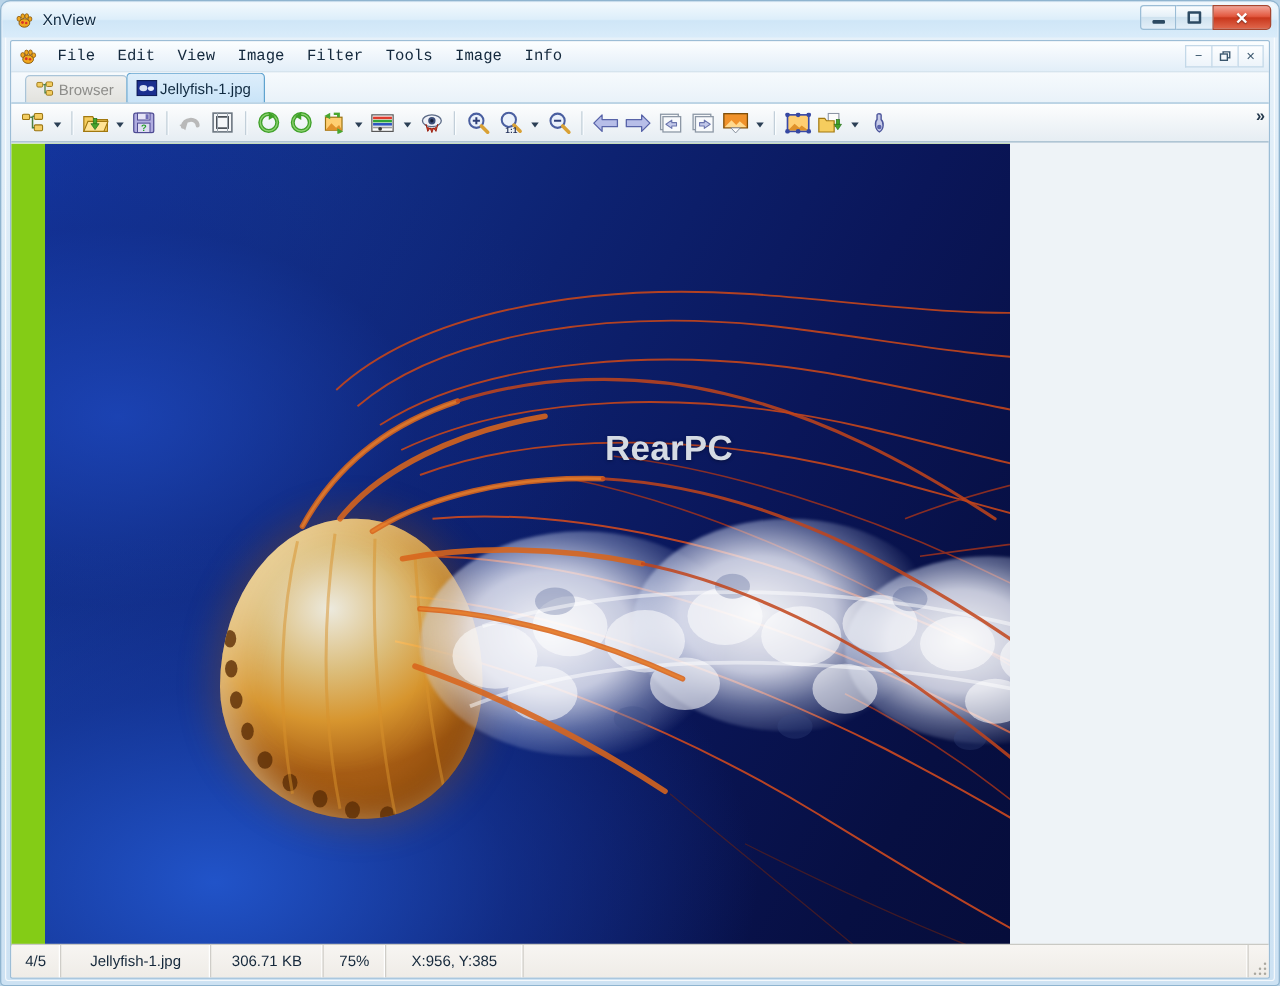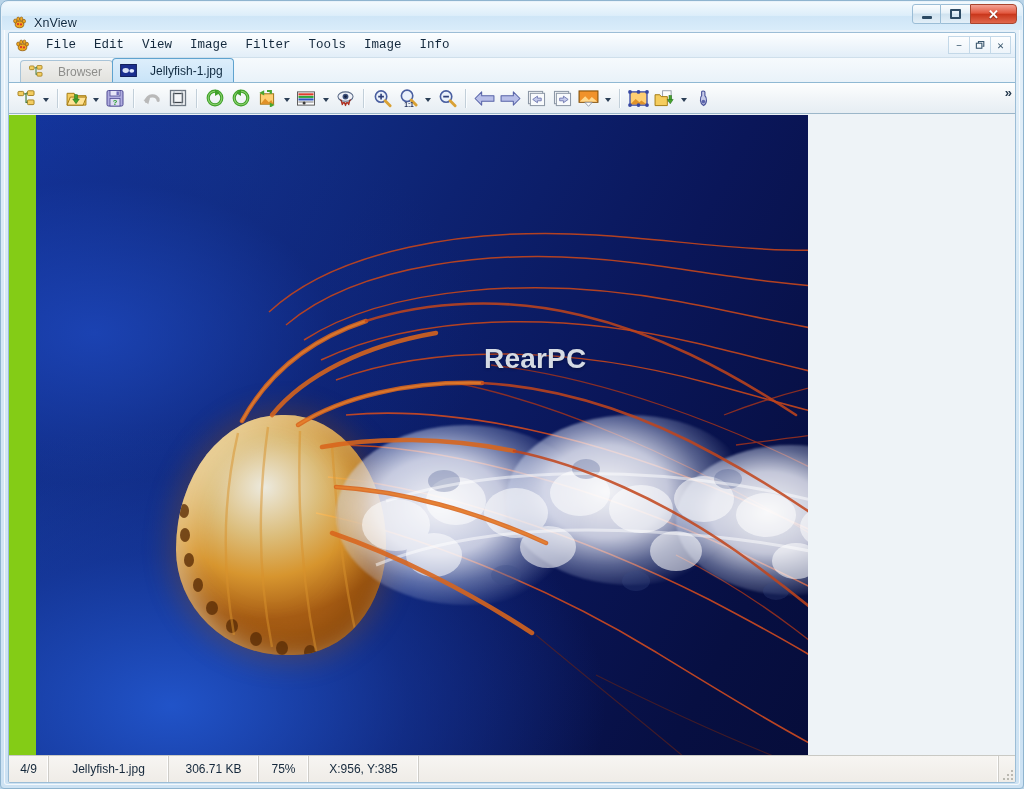--- a/index.html
+++ b/index.html
@@ -23,21 +23,21 @@
   #frame-glow {
     position: absolute; left: 3px; top: 3px; right: 3px; bottom: 3px;
     border-radius: 6px 6px 3px 3px;
     box-shadow: inset 0 0 0 1px rgba(255,255,255,.75);
     pointer-events: none;
   }
 
   
   #titlebar {
     position: absolute; left: 1px; top: 1px; width: 1020px; height: 28px;
-    display: flex; align-items: flex-end;
+    display: flex; align-items: center;
     border-radius: 7px 7px 0 0;
     background: linear-gradient(180deg,#f2f9fd 0%, #ddeefa 48%, #cfe6f7 52%, #d9ecfa 100%);
   }
   #titlebar .title-left { display: flex; align-items: center; padding-left: 10px; gap: 7px; }
   #app-icon {
     width: 15px; height: 15px; position: relative; flex: none;
   }
   #win-title {
     font-size: 12.5px; color: #0d2840; letter-spacing: .1px;
     text-shadow: 0 1px 1px rgba(255,255,255,.9);
@@ -97,21 +97,21 @@
 
   
   #tabbar {
     height: 25px;
     background: linear-gradient(180deg,#f6fafd 0%, #e9f2f9 100%);
     display: flex; align-items: flex-end; padding-left: 11px;
     border-bottom: 1px solid #8fb8d3;
     position: relative;
   }
   .tab {
-    height: 22px; display: flex; align-items: center; gap: 14px;
+    height: 22px; display: flex; align-items: center; gap: 3px;
     padding: 0 10px 0 7px;
     font-size: 12px;
     border: 1px solid #a9c4d8; border-bottom: none;
     border-radius: 4px 4px 0 0;
     margin-right: -1px;
     position: relative;
   }
   .tab.inactive {
     background: linear-gradient(180deg,#f0f0ee 0%, #e2e2de 100%);
     color: #8d8d8a; top: 0;
@@ -634,21 +634,21 @@
             <path d="M478 336 C548 350, 628 386, 700 436 C768 484, 826 534, 876 586"></path>
           </g>
         </svg>
 
         <div id="wm-small">RearPC</div>
 
       </div>
     </div>
 
     <div id="statusbar">
-      <div class="sb-cell" style="min-width:40px">4/9</div>
+      <div class="sb-cell" style="min-width:40px">4/5</div>
       <div class="sb-cell" style="min-width:120px">Jellyfish-1.jpg</div>
       <div class="sb-cell" style="min-width:90px">306.71 KB</div>
       <div class="sb-cell" style="min-width:50px">75%</div>
       <div class="sb-cell" style="min-width:110px">X:956, Y:385</div>
       <div class="sb-fill"></div>
       <div id="grip">
         <i style="right:2px; bottom:2px;"></i>
         <i style="right:6px; bottom:2px;"></i>
         <i style="right:10px;bottom:2px;"></i>
         <i style="right:2px; bottom:6px;"></i>

